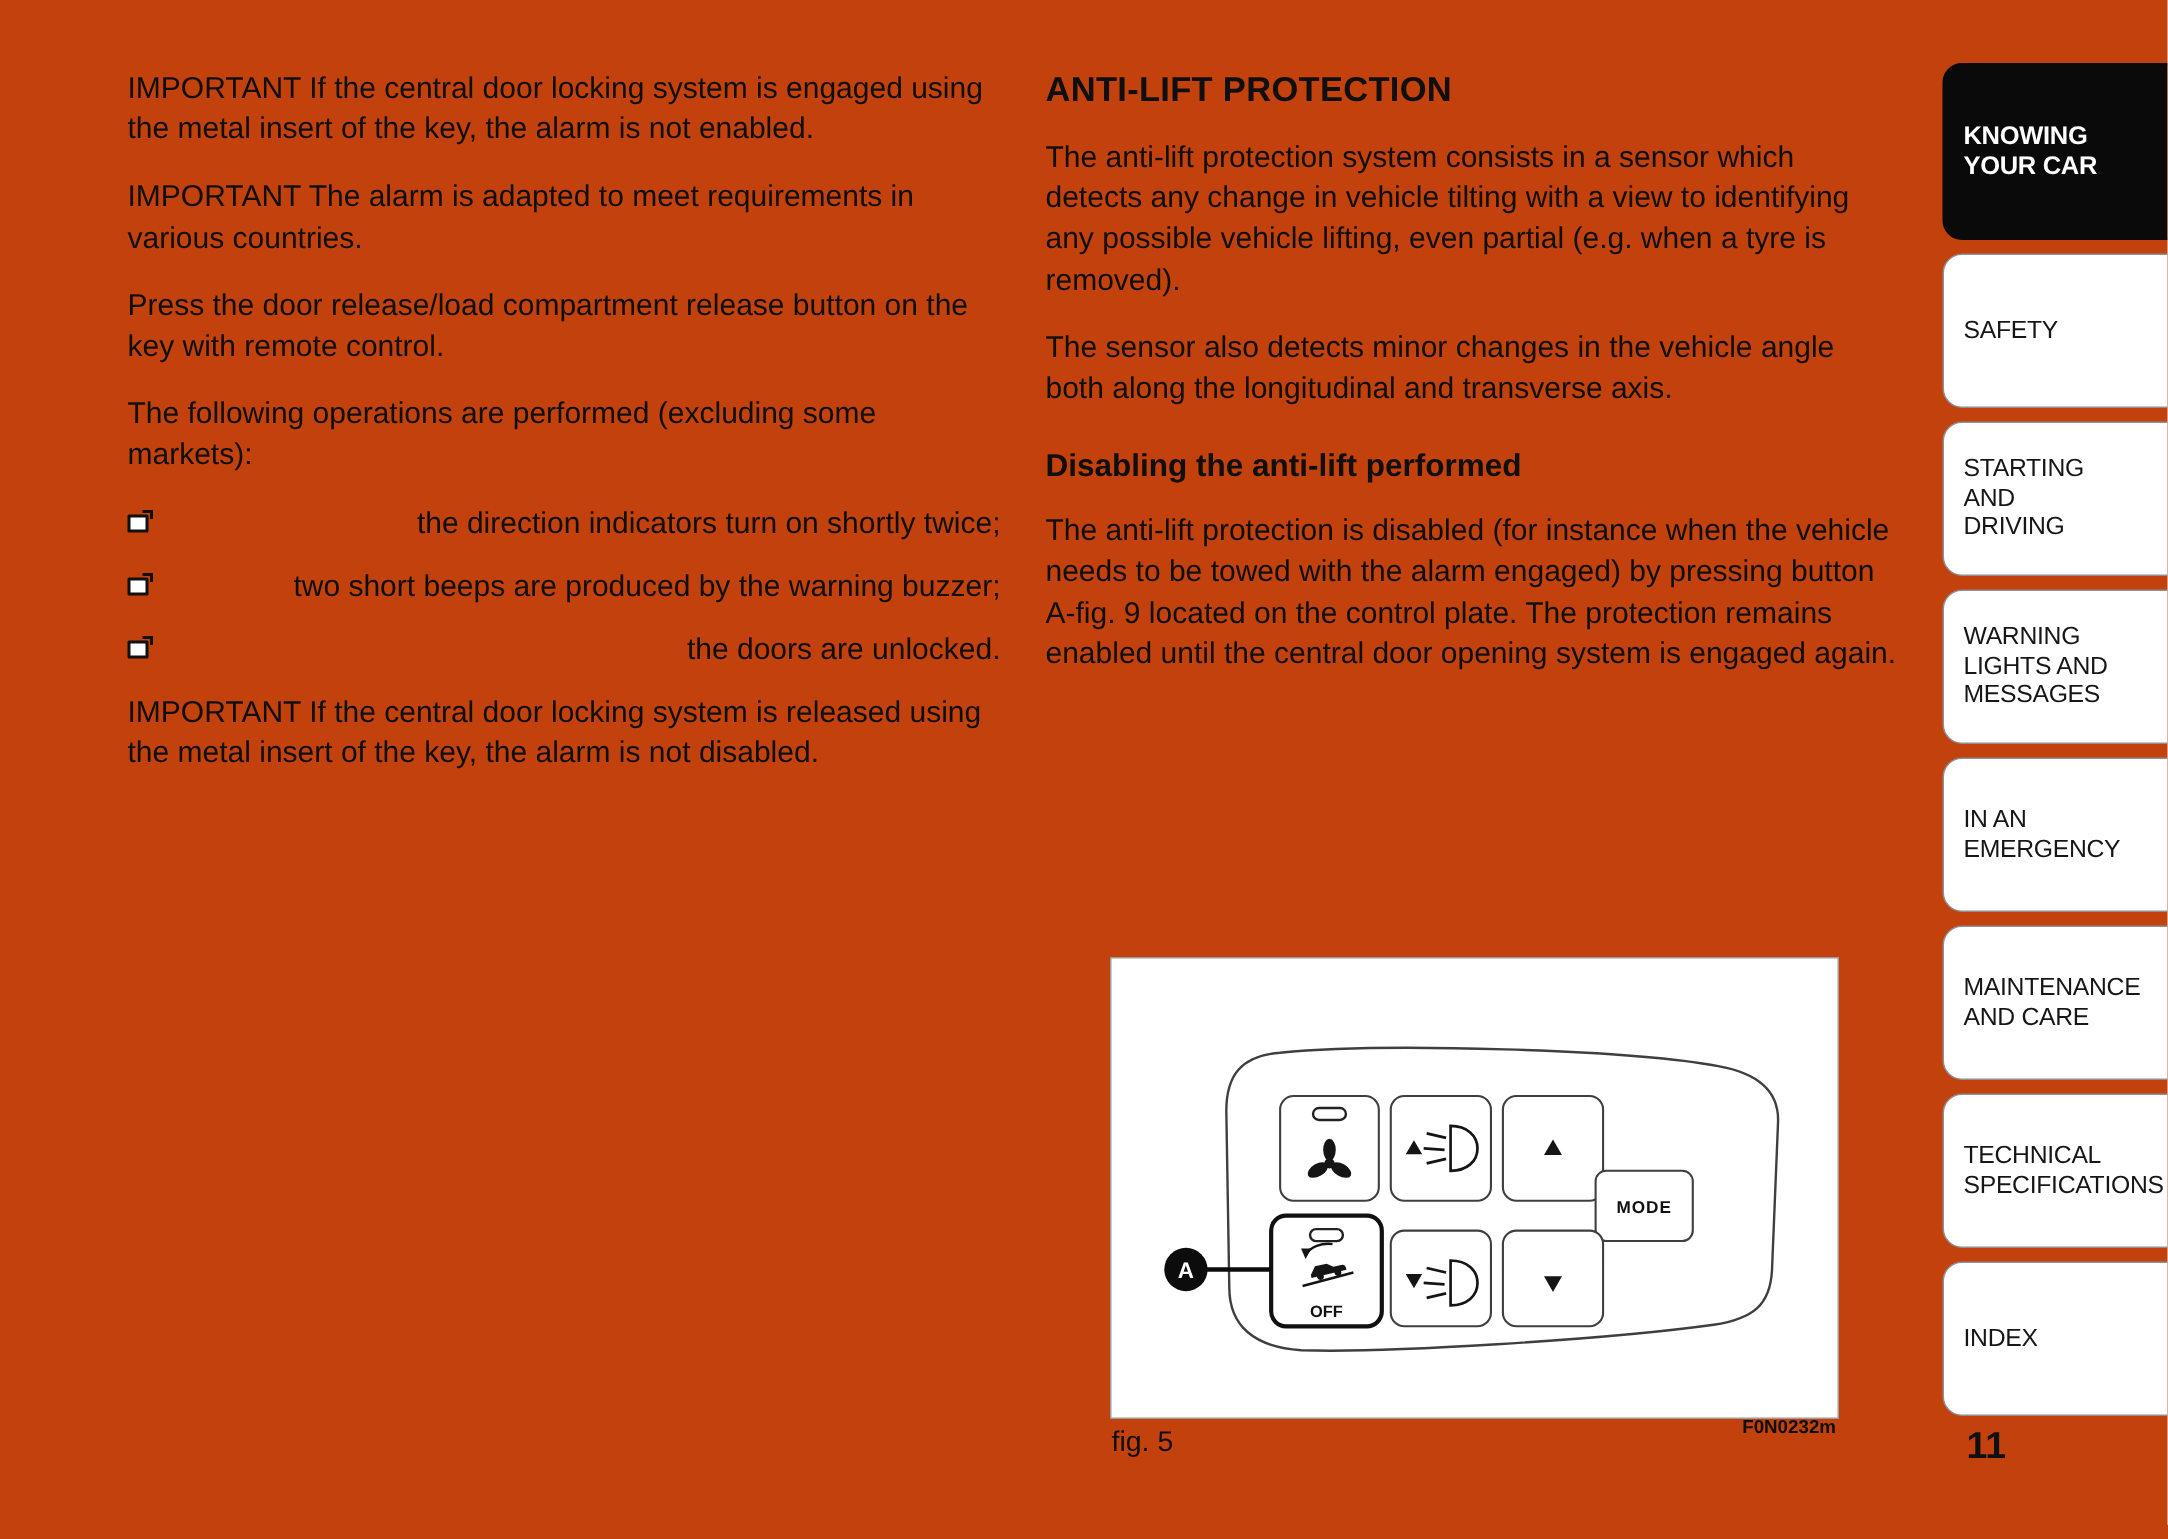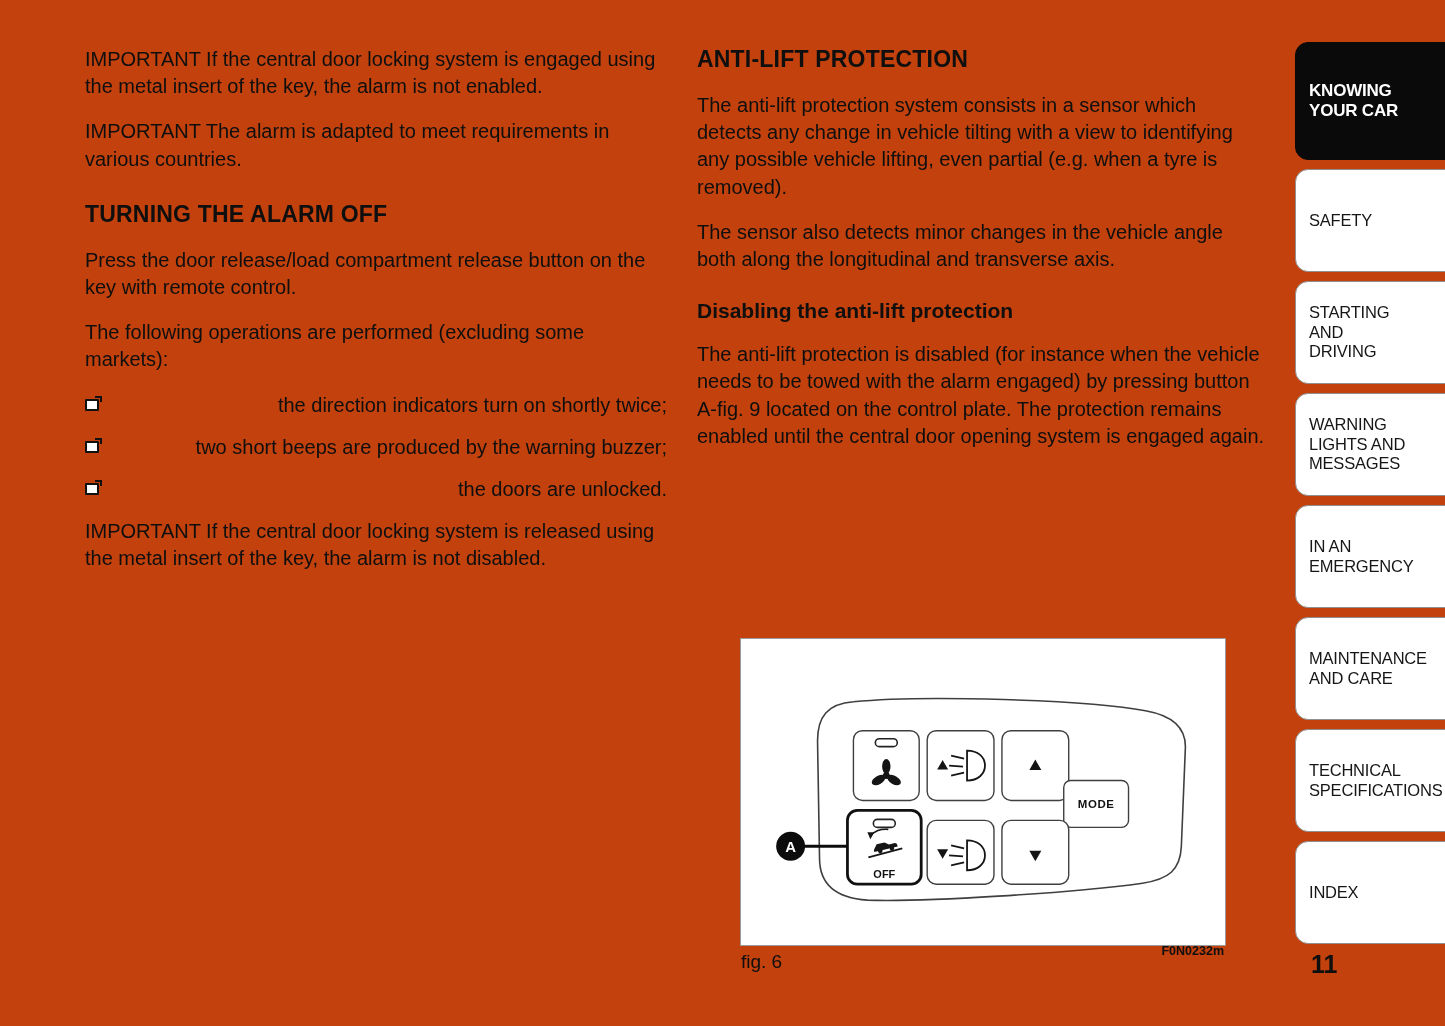--- a/index.html
+++ b/index.html
@@ -54,21 +54,20 @@
   .page-number { position:absolute; left:1311px; top:950px; font-size:25px; font-weight:700; }
 </style>
 </head>
 <body>
 
 <div class="page">
 
   <div class="col col-left">
     <p>IMPORTANT If the central door locking system is engaged using the metal insert of the key, the alarm is not enabled.</p>
     <p>IMPORTANT The alarm is adapted to meet requirements in various countries.</p>
-    <h2>TURNING THE ALARM OFF</h2>
     <p>Press the door release/load compartment release button on the key with remote control.</p>
     <p>The following operations are performed (excluding some markets):</p>
 
     <div class="bullet-row">
       <span class="bullet-sq"></span>
       <span>the direction indicators turn on shortly twice;</span>
     </div>
     <div class="bullet-row">
       <span class="bullet-sq"></span>
       <span>two short beeps are produced by the warning buzzer;</span>
@@ -78,21 +77,21 @@
       <span>the doors are unlocked.</span>
     </div>
 
     <p style="margin-top:5px">IMPORTANT If the central door locking system is released using the metal insert of the key, the alarm is not disabled.</p>
   </div>
 
   <div class="col col-right">
     <h2>ANTI-LIFT PROTECTION</h2>
     <p>The anti-lift protection system consists in a sensor which detects any change in vehicle tilting with a view to identifying any possible vehicle lifting, even partial (e.g. when a tyre is removed).</p>
     <p>The sensor also detects minor changes in the vehicle angle both along the longitudinal and transverse axis.</p>
-    <h3>Disabling the anti-lift protection</h3>
+    <h3>Disabling the anti-lift performed</h3>
     <p>The anti-lift protection is disabled (for instance when the vehicle needs to be towed with the alarm engaged) by pressing button A-fig. 9 located on the control plate. The protection remains enabled until the central door opening system is engaged again.</p>
   </div>
 
   <div class="figure-box">
     <svg class="fig-svg" viewBox="0 0 484 307">
 
       <path d="M112,63 C180,56 348,61 405,72 C433,77 446,90 445,110 L441,208 C440,232 428,241 402,245 C330,255 180,264 126,262 C95,260 78,246 78,220 L76,102 C76,78 86,65 112,63 Z" fill="none" stroke="#3f3f3f" stroke-width="1.6"></path>
 
       <rect x="112" y="92" width="66" height="70" rx="9" fill="#fff" stroke="#3f3f3f" stroke-width="1.4"></rect>
       <rect x="186" y="92" width="67" height="70" rx="9" fill="#fff" stroke="#3f3f3f" stroke-width="1.4"></rect>
@@ -144,21 +143,21 @@
         <line x1="210" y1="227" x2="223" y2="224"></line>
       </g>
 
       <polygon points="288.5,212.5 300.5,212.5 294.5,223" fill="#151515"></polygon>
 
       <line x1="62" y1="208" x2="106" y2="208" stroke="#0c0c0c" stroke-width="3"></line>
       <circle cx="49" cy="208" r="14.5" fill="#0c0c0c"></circle>
       <text x="49" y="213.5" text-anchor="middle" font-size="15" font-weight="bold" fill="#fff">A</text>
     </svg>
   </div>
-  <div class="fig-caption">fig. 6</div>
+  <div class="fig-caption">fig. 5</div>
   <div class="fig-code">F0N0232m</div>
 
   <div class="sidebar">
     <div class="tab active">
       <span>KNOWING
 YOUR CAR</span>
     </div>
     <div class="tab">
       <span>SAFETY</span>
     </div>

